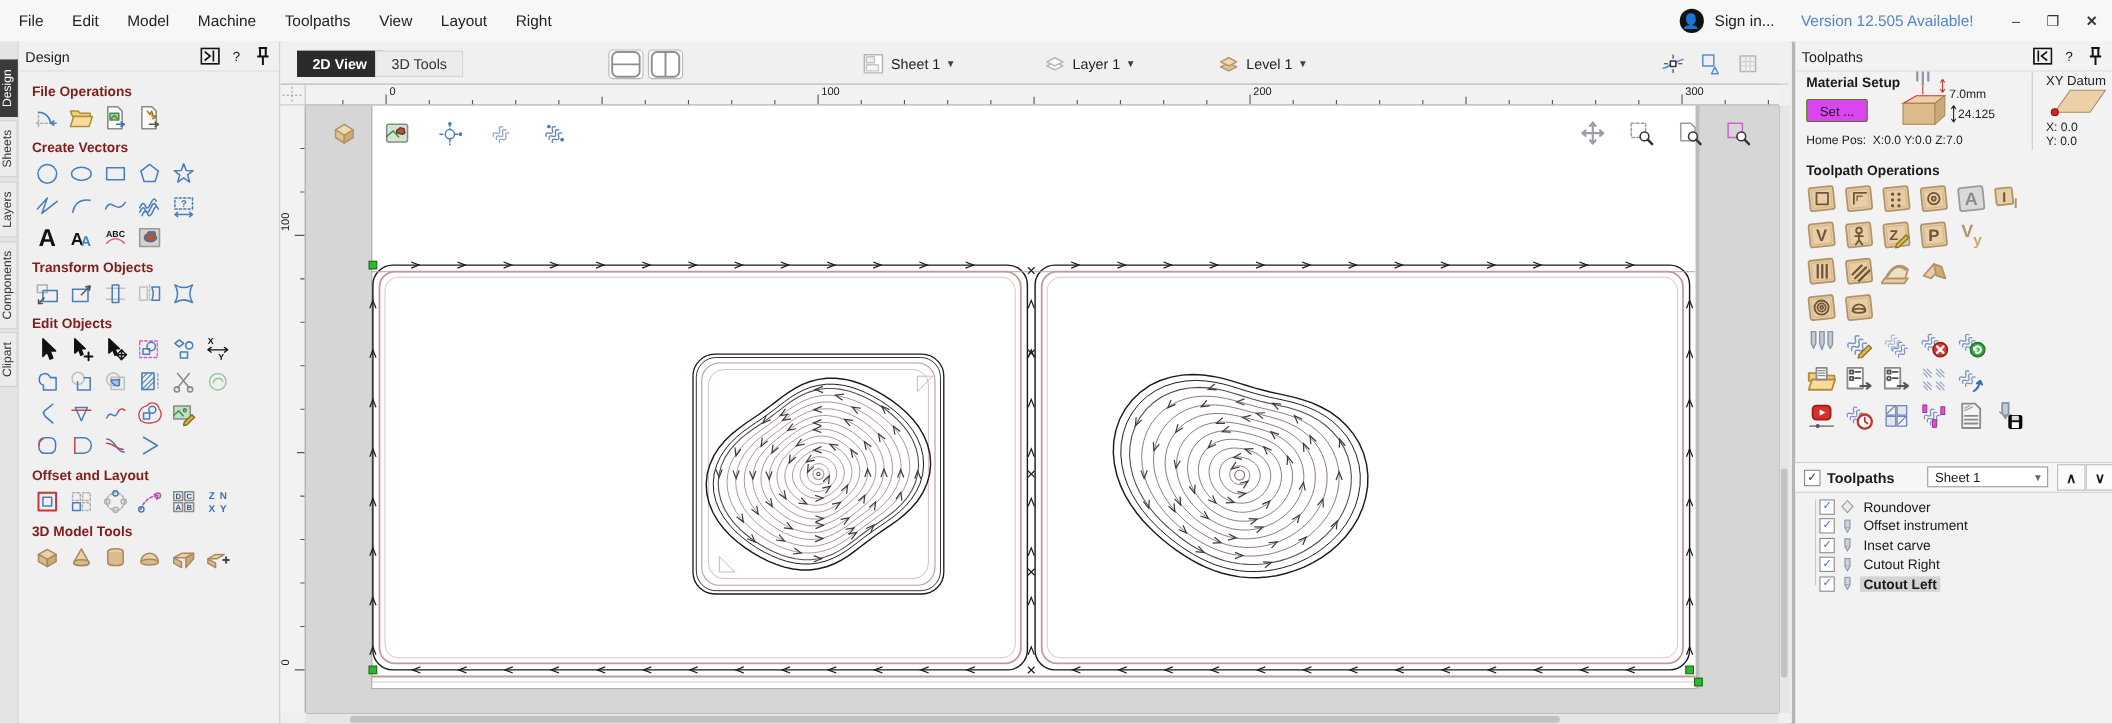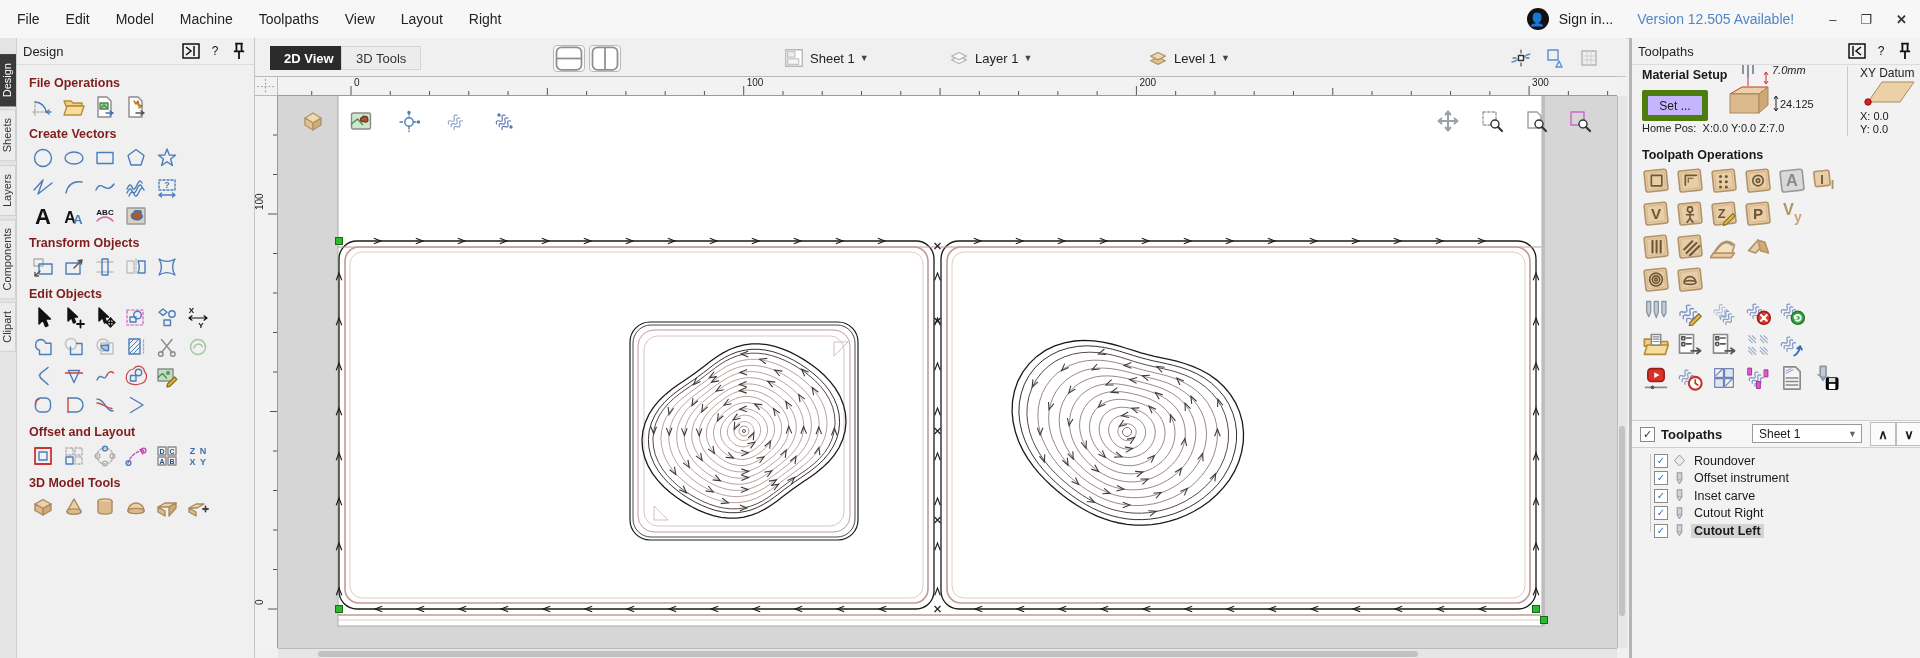--- a/index.html
+++ b/index.html
@@ -47,21 +47,21 @@
   .ovl-right{position:absolute;left:1155px;top:10px;display:flex;gap:14px;}
   .ovl-left .ticon,.ovl-right .ticon{width:30px;height:30px;background:rgba(240,240,240,.0);}
   .hscroll{position:absolute;left:23px;top:610px;width:1339px;height:10px;background:#e6e6e6;border-top:1px solid #bbb;}
   .hthumb{position:absolute;left:40px;top:2px;width:1100px;height:6px;background:#c2c2c2;border-radius:3px;}
   .vscroll{position:absolute;left:1362px;top:58px;width:9px;height:552px;background:#e6e6e6;border-left:1px solid #bbb;}
   .vthumb{position:absolute;left:1px;top:330px;width:6px;height:190px;background:#c2c2c2;border-radius:3px;}
   
   .rightpanel{position:absolute;left:1629px;top:38px;width:291px;height:620px;background:#f2f2f2;border-left:3px solid #b5b5b5;box-sizing:border-box;}
   .rp-inner{position:relative;width:100%;height:100%;}
   .mat-title{position:absolute;left:10px;top:4px;font-size:12.5px;font-weight:bold;}
-  .setbtn{position:absolute;left:10px;top:26px;width:54px;height:19px;border:6px solid #4d7c0f;background:#c4b5fd;font-size:12px;display:flex;align-items:center;justify-content:center;border-radius:2px;}
+  .setbtn{position:absolute;left:10px;top:26px;width:54px;height:19px;border:1px solid #4d7c0f;background:#d946ef;font-size:12px;display:flex;align-items:center;justify-content:center;border-radius:2px;}
   .homepos{position:absolute;left:10px;top:58px;font-size:11px;color:#222;white-space:nowrap;}
   .matgfx{position:absolute;left:88px;top:0px;width:125px;height:72px;}
   .dimlbl{position:absolute;font-size:11px;color:#222;}
   .vline{position:absolute;left:215px;top:2px;width:1px;height:70px;background:#c9c9c9;}
   .datum-title{position:absolute;left:228px;top:2px;font-size:12px;color:#222;text-align:right;}
   .datum-x{position:absolute;left:228px;top:46px;font-size:11px;}
   .datum-y{position:absolute;left:228px;top:59px;font-size:11px;}
   .ops-title{position:absolute;left:10px;top:84px;font-size:12.5px;font-weight:bold;}
   .ops-grid{position:absolute;left:8px;top:100px;width:276px;}
   .ops-row{display:flex;gap:3px;margin-bottom:2px;}
@@ -562,21 +562,21 @@
             <svg viewBox="0 0 24 24" fill="none" stroke="#4a7ebb" stroke-width="1.4" stroke-linecap="round" stroke-linejoin="round">
               <g stroke="#b5b5b5">
                 <path d="M4 14 l8 -4 8 4 -8 4 z" fill="#fff"></path>
                 <path d="M4 10 l8 -4 8 4 -8 4 z" fill="#fafafa"></path>
               </g>
             </svg>
           </span>
           <span>Layer 1</span>
           <span class="caret">▼</span>
         </div>
-      <div class="dd" style="left:892px;">
+      <div class="dd" style="left:851px;">
           <span class="ddic" style="width: 22px; height: 22px; display: inline-flex;">
             <svg viewBox="0 0 24 24" fill="none" stroke="#4a7ebb" stroke-width="1.4" stroke-linecap="round" stroke-linejoin="round">
               <g stroke="#b2946a">
                 <path d="M4 15 l8 -4 8 4 -8 4 z" fill="#e2c491"></path>
                 <path d="M4 10 l8 -4 8 4 -8 4 z" fill="#efd9b2"></path>
               </g>
             </svg>
           </span>
           <span>Level 1</span>
           <span class="caret">▼</span>
@@ -1022,21 +1022,21 @@
           <g>
               <path d="M10 30 l12 -7 h26 l-9 7 z" fill="#ecd0a8" stroke="#cc3333"></path>
               <rect x="10" y="30" width="29" height="19" fill="#ddba8e" stroke="#a98a5e"></rect>
               <path d="M39 30 l9 -7 v18 l-9 8 z" fill="#cfa878" stroke="#a98a5e"></path>
             </g>
           <g stroke="#222" stroke-width="1" fill="none">
               <path d="M56 32 v15 M56 32 l-2 3 M56 32 l2 3 M56 47 l-2 -3 M56 47 l2 -3"></path>
             </g>
         </svg>
       </div>
-      <span class="dimlbl" style="left:140px;top:0;font-style:italic;">7.0mm</span>
+      <span class="dimlbl" style="left:140px;top:16px;">7.0mm</span>
       <span class="dimlbl" style="left:148px;top:34px;">24.125</span>
       <div class="homepos">
         <span>Home Pos:</span>&nbsp;&nbsp;<span>X:0.0 Y:0.0 Z:7.0</span>
       </div>
       <div class="vline"></div>
       <div class="datum-title">XY Datum</div>
       <div style="position:absolute;left:226px;top:14px;">
         <svg viewBox="0 0 60 28" width="60" height="28">
             <path d="M10 24 L24 4 H56 L42 24 Z" fill="#ecd0a8" stroke="#a98a5e"></path>
             <circle cx="10" cy="24" r="3.2" fill="#d42222" stroke="#8a1111"></circle>

